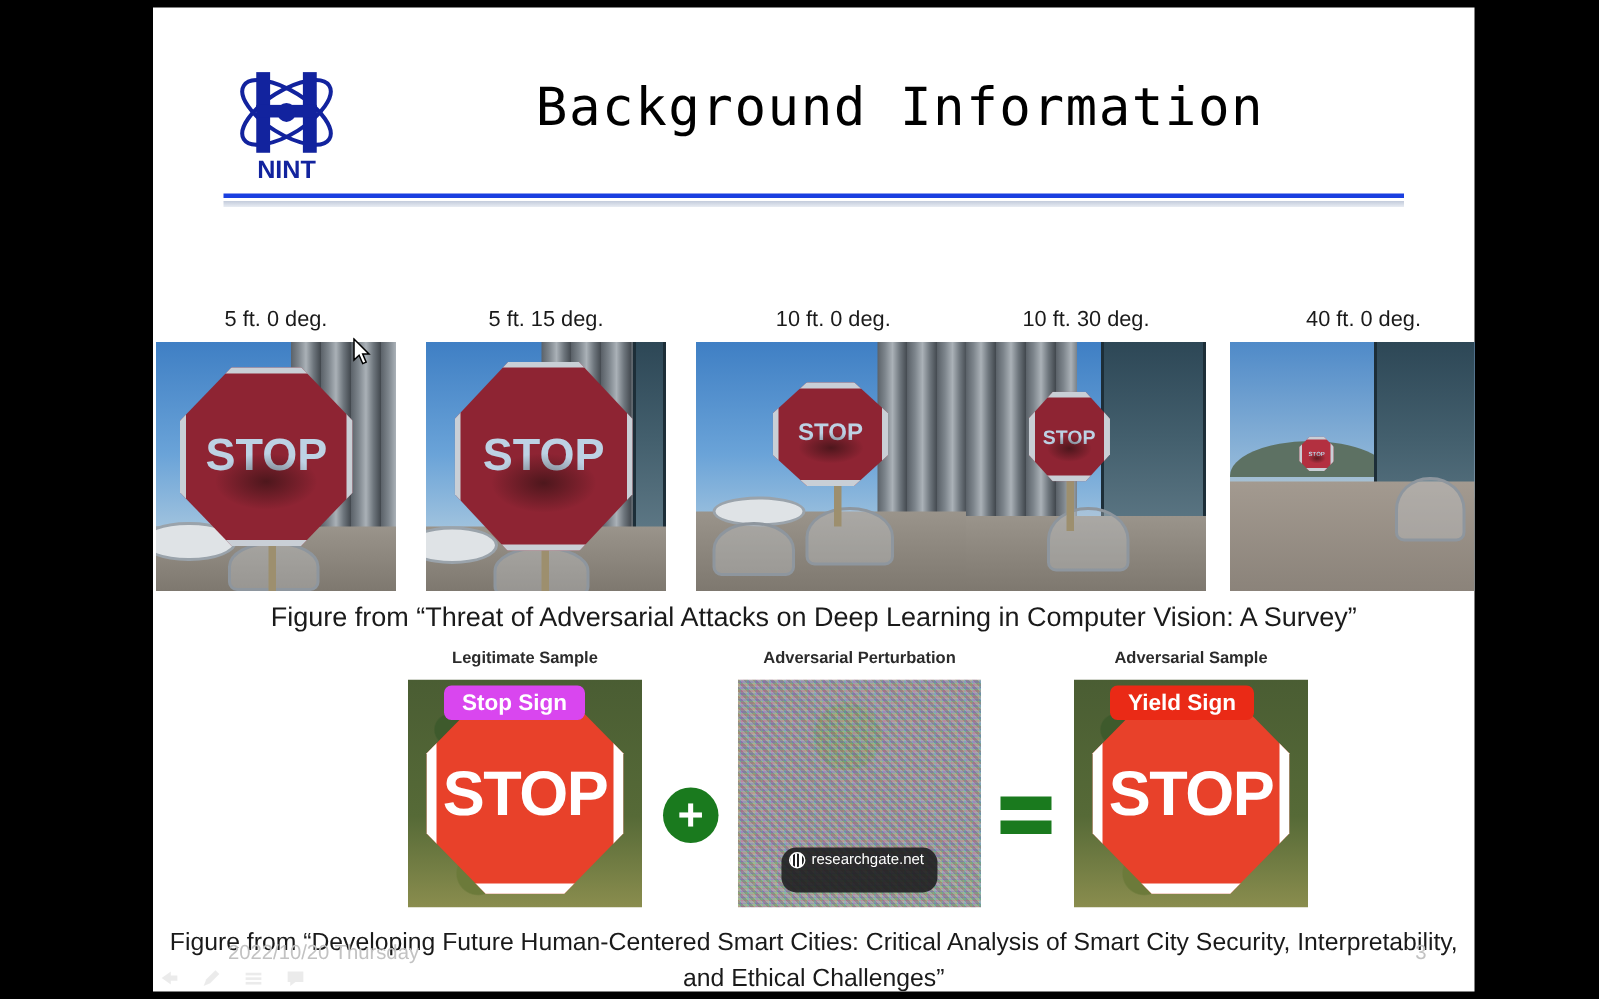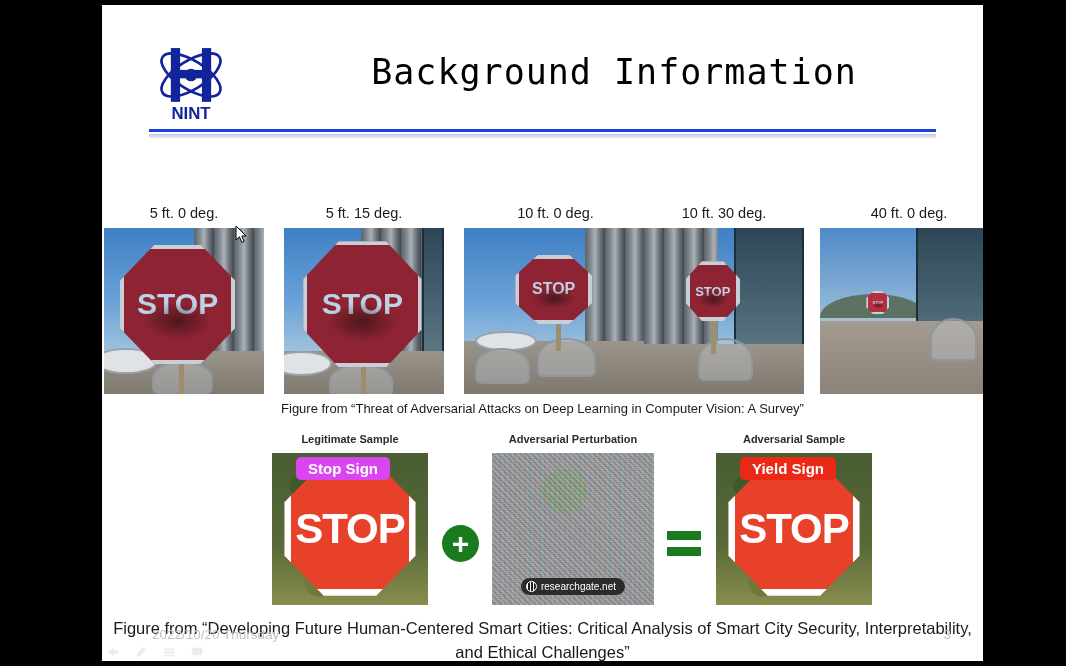--- a/index.html
+++ b/index.html
@@ -13,21 +13,21 @@
   
   #slide {
     position: absolute; left: 102px; top: 5px;
     width: 881px; height: 656px;
     background: #ffffff; overflow: hidden;
   }
 
   
   #logo { position: absolute; left: 47px; top: 33px; width: 84px; height: 84px; }
   #title {
-    position: absolute; left: 162px; top: 47px; width: 700px;
+    position: absolute; left: 148px; top: 47px; width: 700px;
     text-align: center;
     font-family: "DejaVu Sans Mono", "Liberation Mono", monospace;
     font-size: 35px; font-weight: 400; color: #000; letter-spacing: 1px;
     white-space: nowrap;
   }
   #rule-blue {
     position: absolute; left: 47px; top: 124px; width: 787px; height: 3px;
     background: #1a3fe0;
   }
   #rule-grey {
@@ -97,21 +97,21 @@
     border-left: 2px solid #1d2e38; border-right: 2px solid #1d2e38;
   }
   .hill {
     position: absolute; left: 0; width: 60%; height: 14%;
     background: #5d7163; border-radius: 50% 50% 0 0 / 100% 100% 0 0;
   }
 
   
   #caption1 {
     position: absolute; left: 0; top: 396px; width: 881px;
-    text-align: center; font-size: 13px; color: #1a1a1a;
+    text-align: center; font-size: 18px; color: #1a1a1a;
   }
 
   
   #adv-row { position: absolute; left: 0; top: 428px; width: 881px; height: 190px; }
   .adv-cell { position: absolute; top: 0; }
   .adv-head {
     position: absolute; top: 0; left: 0; width: 100%;
     text-align: center; font-size: 11px; font-weight: 700; color: #2b2b2b;
   }
   .adv-img {
@@ -149,21 +149,21 @@
     position: absolute; inset: 0; background: #9e9ea2;
     background-image:
       repeating-linear-gradient(0deg, rgba(255,0,0,.10) 0 1px, rgba(0,255,0,.10) 1px 2px, rgba(0,0,255,.10) 2px 3px, transparent 3px 4px),
       repeating-linear-gradient(90deg, rgba(255,255,0,.10) 0 1px, rgba(0,255,255,.12) 1px 2px, rgba(255,0,255,.10) 2px 3px, transparent 3px 5px),
       repeating-linear-gradient(45deg, rgba(255,255,255,.10) 0 2px, rgba(0,0,0,.10) 2px 4px),
       radial-gradient(circle at 45% 25%, rgba(120,170,90,.35) 0 22px, transparent 23px);
   }
   .rg-pill {
     position: absolute; left: 50%; bottom: 10px; transform: translateX(-50%);
     background: rgba(28,28,30,.88); color: #fff;
-    font-size: 10px; padding: 3px 9px 3px 5px; border-radius: 10px;
+    font-size: 10px; padding: 3px 9px 16px 5px; border-radius: 10px;
     display: flex; align-items: flex-end; gap: 4px; white-space: nowrap;
   }
   .rg-dot {
     width: 11px; height: 11px; border-radius: 50%;
     background: repeating-linear-gradient(90deg,#fff 0 1.5px, #1c1c1e 1.5px 3px);
     border: 1px solid #fff; flex: none;
   }
   .op-plus, .op-eq {
     position: absolute; top: 92px; z-index: 5;
   }

